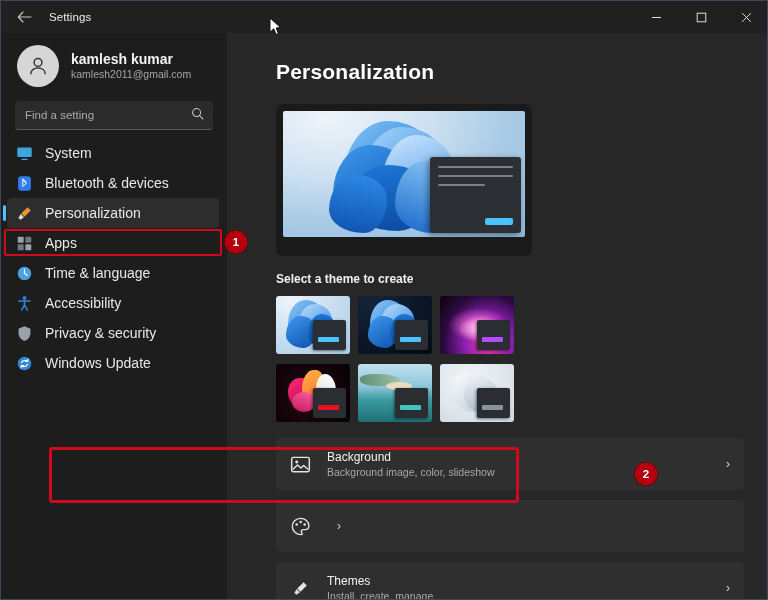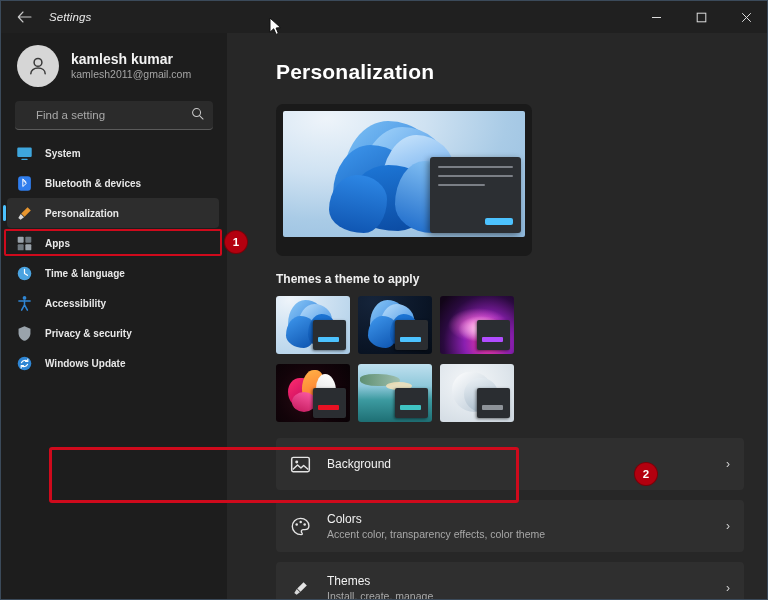--- a/index.html
+++ b/index.html
@@ -10,21 +10,21 @@
   }
   #app {
     position: relative; width: 768px; height: 600px;
     background: #202020; overflow: hidden;
     border: 1px solid #3b4a5a;
   }
 
   
   .titlebar {
     position: absolute; top: 0; left: 0; width: 768px; height: 32px;
-    background: #202020; display: flex; align-items: center; font-style: italic;
+    background: #202020; display: flex; align-items: center;
   }
   .tb-back {
     width: 30px; height: 30px; margin-left: 8px;
     display: flex; align-items: center; justify-content: center;
     color: #c8c8c8; font-size: 13px; border-radius: 4px;
   }
   .tb-title {
     margin-left: 10px; font-size: 11.5px; color: #eaeaea; letter-spacing: .1px;
   }
   .tb-spacer { flex: 1; }
@@ -48,21 +48,21 @@
     flex: none;
   }
   .acct-text { margin-left: 12px; overflow: hidden; }
   .acct-name { font-size: 14px; color: #f2f2f2; font-weight: 600; line-height: 15px; }
   .acct-mail { font-size: 10.5px; color: #a5a5a5; line-height: 14px; }
 
   .searchwrap { padding: 12px 14px 0 14px; }
   .searchbox {
     position: relative; height: 29px; background: #2b2b2b;
     border-bottom: 1px solid #5b5b5b; border-radius: 4px;
-    display: flex; align-items: center; padding-left: 11px;
+    display: flex; align-items: center;
   }
   .searchbox input {
     flex: 1; background: transparent; border: 0; outline: 0;
     color: #e6e6e6; font-size: 11.5px; padding: 0 26px 0 10px;
     font-family: "Liberation Sans", sans-serif;
   }
   .searchbox input::placeholder { color: #a9a9a9; }
   .search-icon {
     position: absolute; right: 9px; top: 50%; transform: translateY(-50%);
     color: #c9c9c9;
@@ -75,21 +75,21 @@
   }
   .navitem.selected { background: #2d2d2d; }
   .navitem.selected::before {
     content: ""; position: absolute; left: -4px; top: 7px;
     width: 3px; height: 16px; border-radius: 2px; background: #4cc2ff;
   }
   .nav-ico {
     width: 18px; height: 18px; flex: none; margin-right: 12px;
     display: flex; align-items: center; justify-content: center;
   }
-  .nav-label { font-size: 10px; color: #e8e8e8; white-space: nowrap; font-weight: bold; }
+  .nav-label { font-size: 14px; color: #e8e8e8; white-space: nowrap; }
 
   
   .hl-nav {
     position: absolute; left: 3px; top: 228px; width: 218px; height: 27px;
     border: 2px solid #cf0a1c; border-radius: 2px; pointer-events: none; z-index: 40;
   }
   .badge {
     position: absolute; width: 22px; height: 22px; border-radius: 50%;
     background: #b3000f; color: #fff; font-size: 11.5px; font-weight: 700;
     display: flex; align-items: center; justify-content: center; z-index: 41;
@@ -343,21 +343,21 @@
         <div class="dialog">
           <i></i>
           <i></i>
           <i class="short"></i>
           <span class="cta"></span>
         </div>
 
       </div>
     </div>
 
-    <div class="sec-title">Themes a theme to apply</div>
+    <div class="sec-title">Select a theme to create</div>
     <div class="themegrid" id="themegrid">
         <div class="thumb" title="Windows light bloom" style="background: radial-gradient(120% 130% at 18% 6%, rgb(238, 244, 250) 0%, rgb(207, 226, 242) 40%, rgb(169, 203, 230) 100%);">
           <div class="mini-bloom">
             <span style="left:2px;top:2px;width:36px;height:40px;background:linear-gradient(135deg,#8ecaf7,#1b6fd6)"></span>
             <span style="left:12px;top:6px;width:34px;height:38px;background:linear-gradient(140deg,#bfe0fb,#2280e0)"></span>
             <span style="left:0px;top:18px;width:30px;height:32px;background:linear-gradient(150deg,#3f98ee,#0c52ad)"></span>
             <span style="left:22px;top:16px;width:28px;height:34px;background:linear-gradient(170deg,#1e78d8,#0a49a0)"></span>
           </div>
           <div class="mini" style="background:#2a2d31">
             <b style="background:#4cc2ff"></b>
@@ -418,36 +418,33 @@
         <div class="row">
           <span class="row-ico">
             <svg width="21" height="21" viewBox="0 0 20 20" fill="none">
               <rect x="1.6" y="3.2" width="16.8" height="13.6" rx="1.6" stroke="#e4e4e4" stroke-width="1.4" fill="none"></rect>
               <circle cx="6.4" cy="7.6" r="1.4" fill="#e4e4e4"></circle>
               <path d="M2.6 14.8l4.6-4.4 3.2 3 2.6-2.4 4.4 3.8" stroke="#e4e4e4" stroke-width="1.4" stroke-linejoin="round" fill="none"></path>
             </svg>
           </span>
           <span class="row-text">
             <span class="row-title" style="display: block;">Background</span>
+            <span class="row-sub" style="display: block;">Background image, color, slideshow</span>
           </span>
           <span class="chev">›</span>
         </div>
         <div class="row">
           <span class="row-ico">
             <svg width="21" height="21" viewBox="0 0 20 20" fill="none">
               <path d="M10 2.2c4.4 0 8 3.2 8 7.1 0 2.6-2.1 3.7-3.9 3.7h-1.4c-1.1 0-1.9.8-1.9 1.8 0 .5.2.9.5 1.3.3.4.4.7.4 1 0 .4-.4.7-1.1.7-4.6 0-8.4-3.5-8.4-7.8S5.4 2.2 10 2.2z" stroke="#e4e4e4" stroke-width="1.3" fill="none"></path>
               <circle cx="6.4" cy="8" r="1.2" fill="#e4e4e4"></circle>
               <circle cx="10.2" cy="5.8" r="1.2" fill="#e4e4e4"></circle>
               <circle cx="14" cy="8" r="1.2" fill="#e4e4e4"></circle>
             </svg>
           </span>
-          <span class="row-text">
-            <span class="row-title" style="display: block;">Colors</span>
-            <span class="row-sub" style="display: block;">Accent color, transparency effects, color theme</span>
-          </span>
           <span class="chev">›</span>
         </div>
         <div class="row">
           <span class="row-ico">
             <svg width="17" height="17" viewBox="0 0 20 20" fill="none">
               <path d="M13.6 2.6l3.8 3.8-7.4 7.4-3.8-3.8z" fill="#e4e4e4"></path>
               <path d="M5.6 10.6l3.8 3.8-4 2.9-2.7-2z" fill="#d8d8d8"></path>
             </svg>
           </span>
           <span class="row-text">

